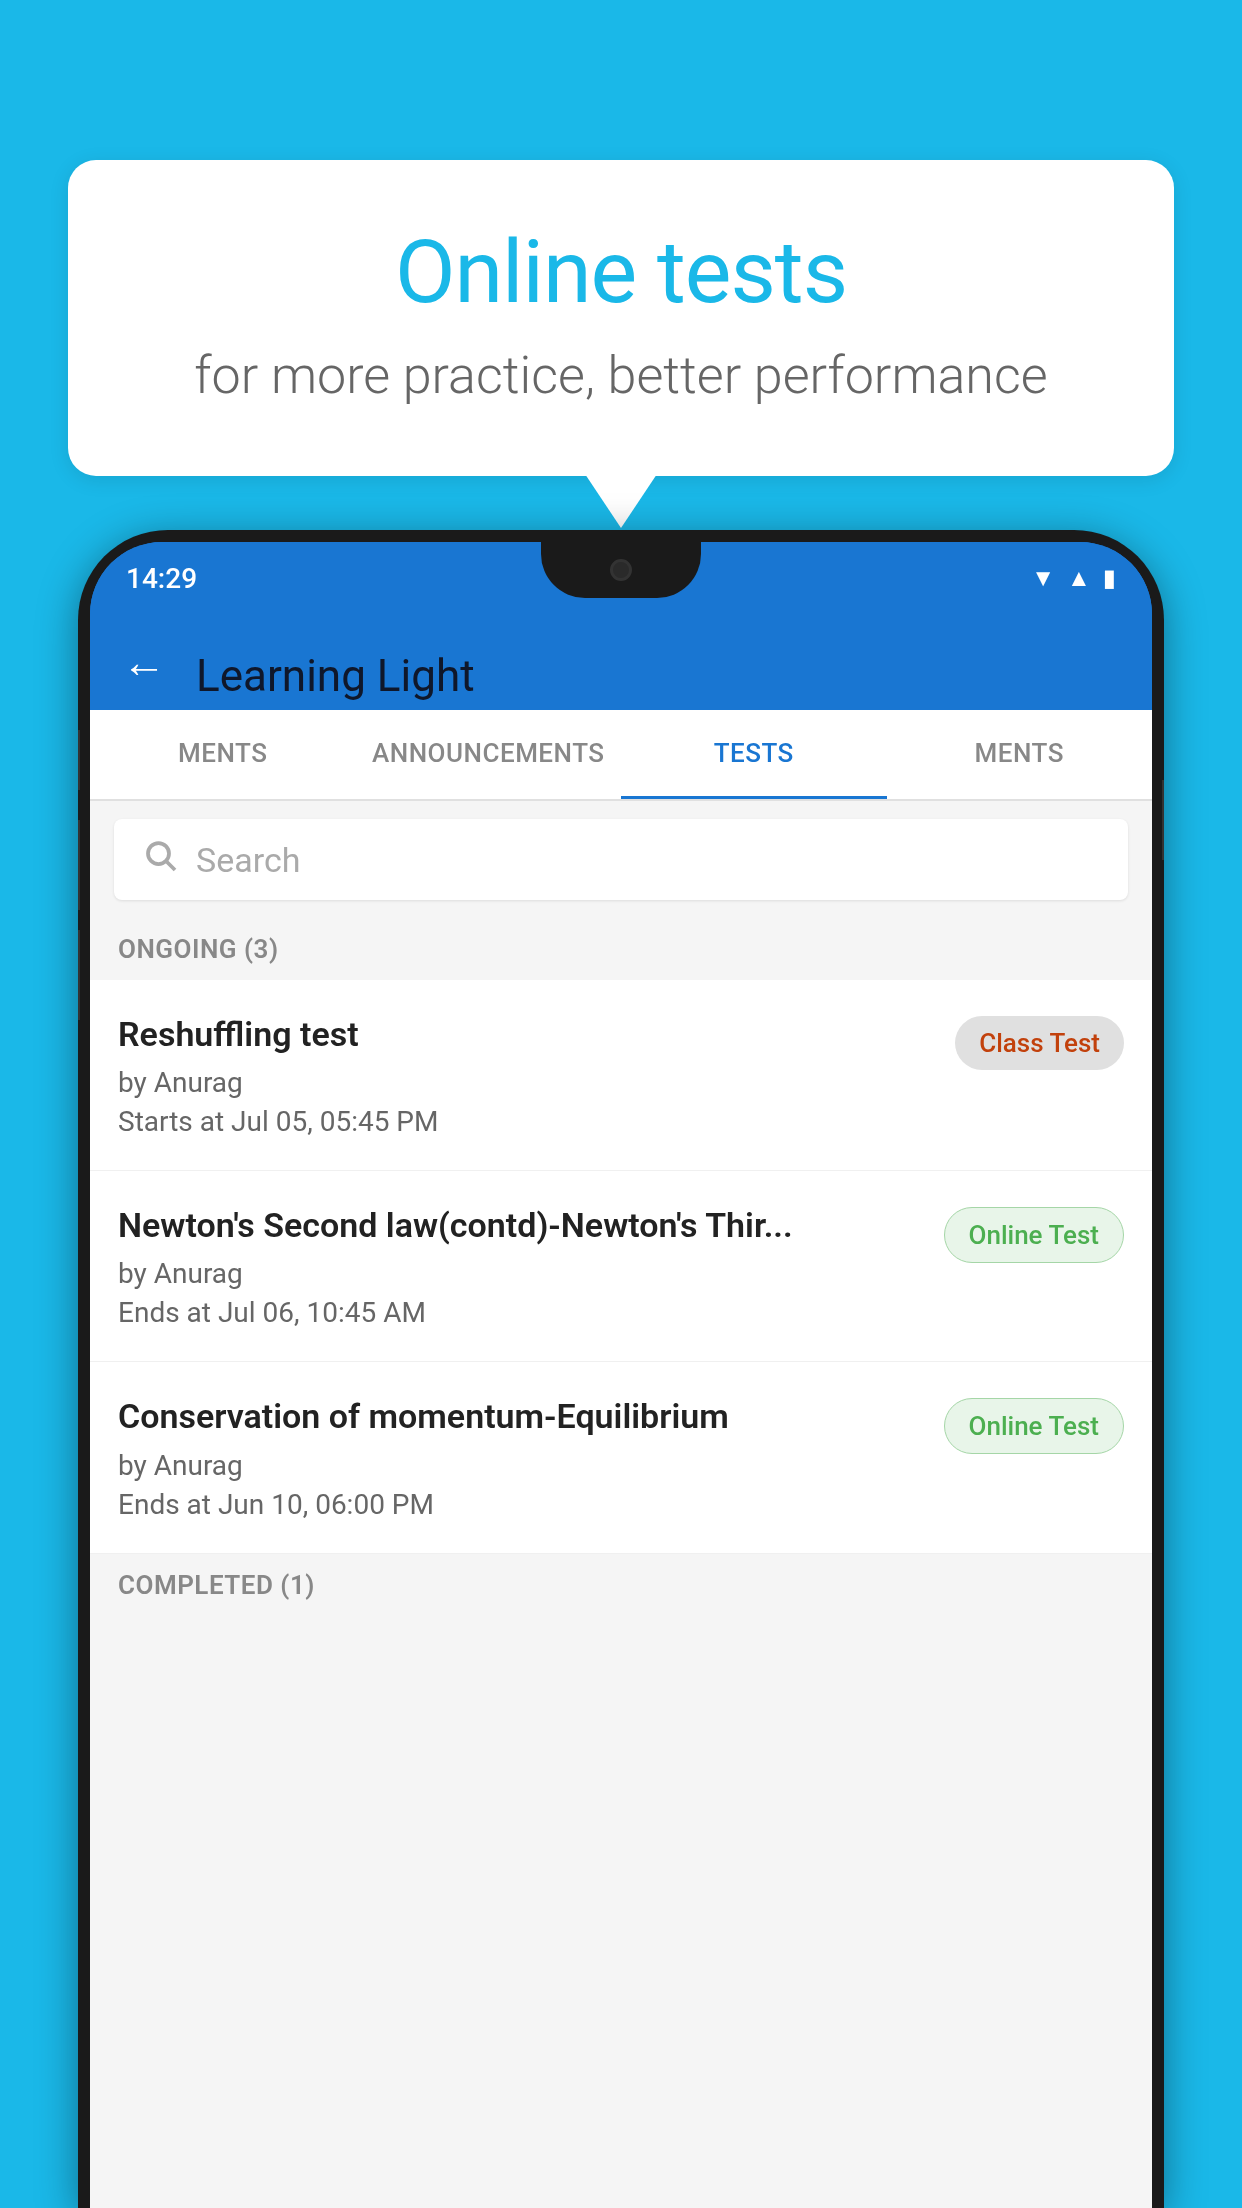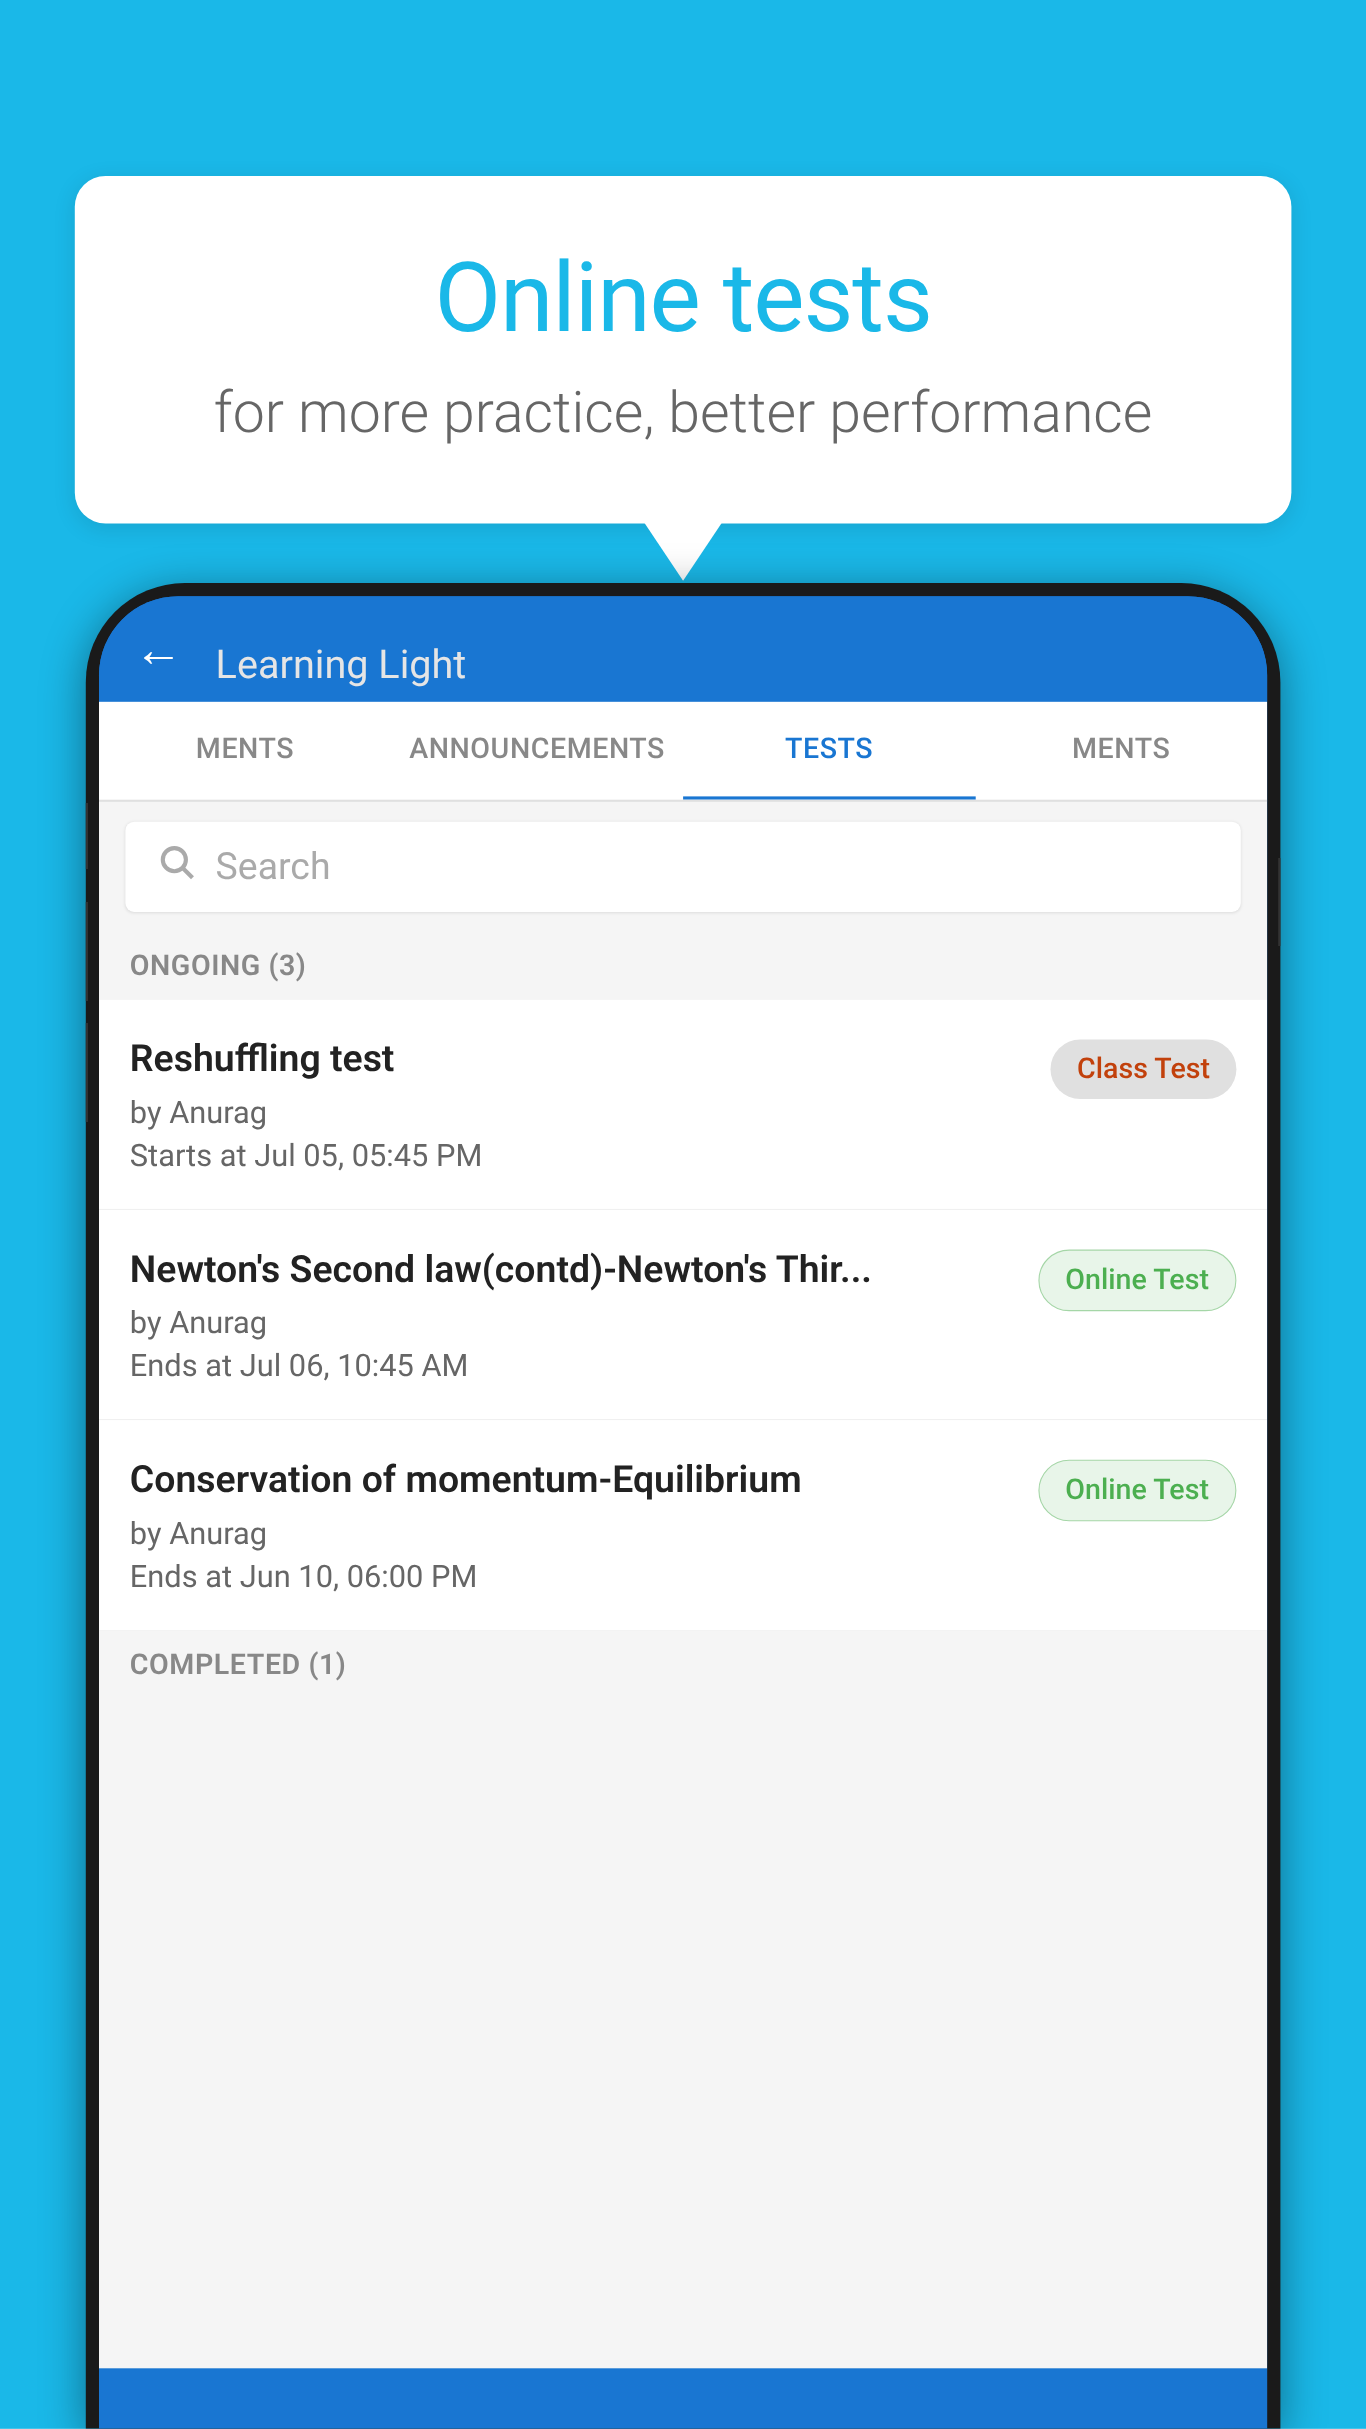--- a/index.html
+++ b/index.html
@@ -130,22 +130,22 @@
       gap: 30px;
     }
 
     .back-arrow {
       color: white;
       font-size: 44px;
       font-weight: 300;
     }
 
     .app-title {
-      color: #e5e5e5;
-      font-size: 36px;
+      color: #0f172a;
+      font-size: 44px;
       font-weight: 400;
       margin-top: 27px;
     }
 
     
     .tabs-container {
       background: white;
       display: flex;
       border-bottom: 2px solid #e0e0e0;
       overflow: hidden;
@@ -339,20 +339,31 @@
 </div>
 
 <div class="phone-frame">
   <div class="phone-btn-right"></div>
   <div class="phone-btn-left-1"></div>
   <div class="phone-btn-left-2"></div>
   <div class="phone-btn-left-3"></div>
 
   <div class="phone-screen">
 
+    <div class="phone-status-bar">
+      <span class="status-time">14:29</span>
+      <div class="phone-notch">
+        <div class="phone-camera"></div>
+      </div>
+      <div class="status-icons">
+        <span class="status-icon">▼</span>
+        <span class="status-icon">▲</span>
+        <span class="status-icon">▮</span>
+      </div>
+    </div>
 
     <div class="app-header">
       <span class="back-arrow">←</span>
       <span class="app-title">Learning Light</span>
     </div>
 
     <div class="tabs-container">
       <div class="tab">
         <span>MENTS</span>
       </div>

